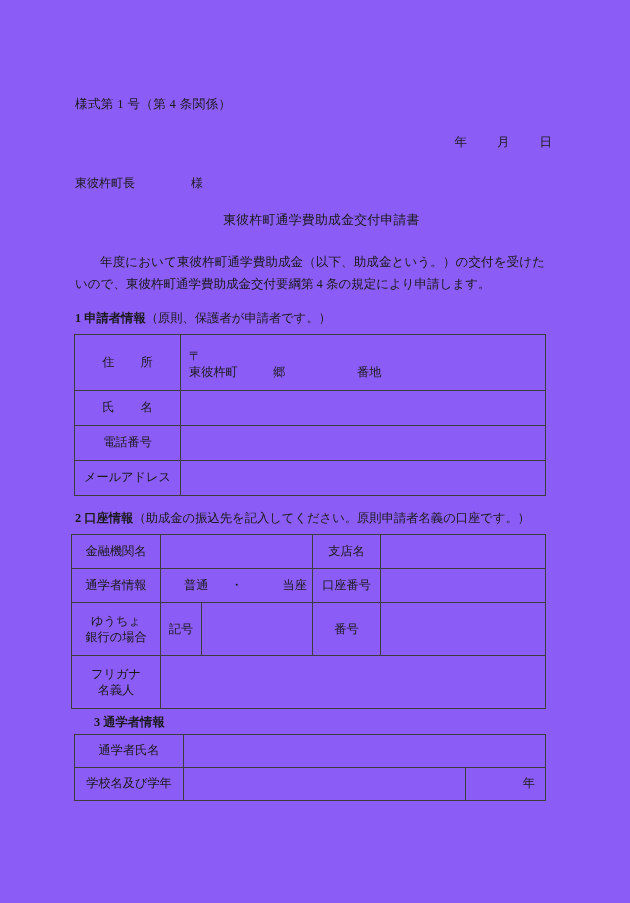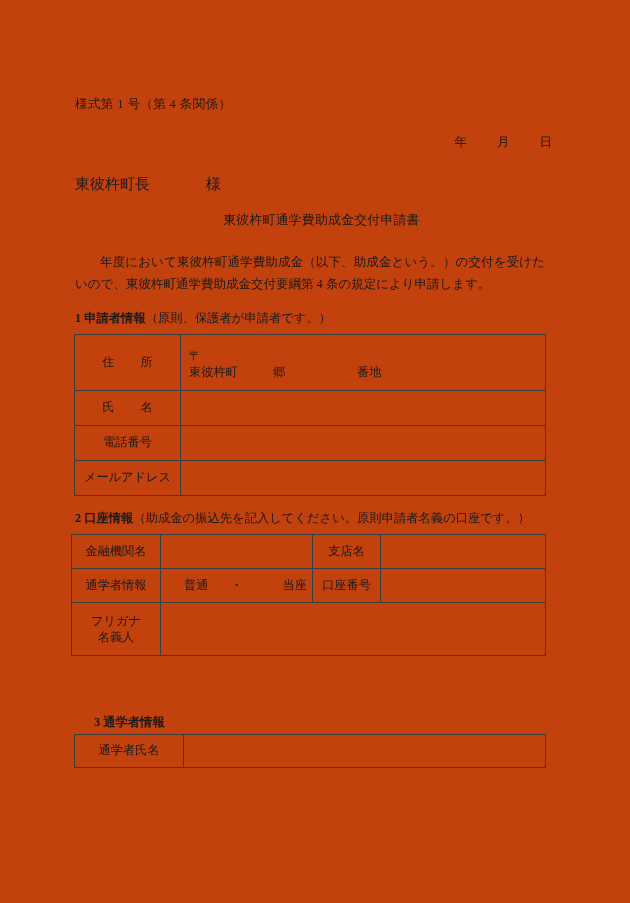--- a/index.html
+++ b/index.html
@@ -11,21 +11,21 @@
   body {
     font-family: "Liberation Serif", "DejaVu Serif", serif;
     color: #1a1a1a;
     -webkit-font-smoothing: antialiased;
   }
   .page {
     position: relative;
     width: 630px;
     height: 903px;
     margin: 0 auto;
-    background: #c2410c;
+    background: #8b5cf6;
     overflow: hidden;
     box-sizing: border-box;
   }
 
   
   .form-no {
     position: absolute;
     left: 75px;
     top: 96px;
     font-size: 12.5px;
@@ -40,21 +40,21 @@
     white-space: nowrap;
   }
   .date-line .gap {
     display: inline-block;
     width: 30px;
   }
   .addressee {
     position: absolute;
     left: 75px;
     top: 175px;
-    font-size: 15px;
+    font-size: 12px;
     white-space: nowrap;
   }
   .addressee .sama {
     display: inline-block;
     margin-left: 56px;
   }
 
   
   .doc-title {
     position: absolute;
@@ -258,20 +258,30 @@
       <tr>
         <td class="label">通学者情報</td>
         <td class="kind-cell" colspan="2">
           <span class="k">普通</span><span class="dot">・</span><span class="k">当座</span>
         </td>
         <td class="label" colspan="2">口座番号</td>
         <td class="blank"></td>
       </tr>
       <tr>
         <td class="label two-line">
+          <div>ゆうちょ</div>
+          <div>銀行の場合</div>
+        </td>
+        <td class="label two-line">記号</td>
+        <td class="blank two-line"></td>
+        <td class="label two-line" colspan="2">番号</td>
+        <td class="blank two-line"></td>
+      </tr>
+      <tr>
+        <td class="label two-line">
           <div>フリガナ</div>
           <div>名義人</div>
         </td>
         <td class="blank two-line" colspan="5"></td>
       </tr>
     </tbody>
   </table>
 
   <div class="sec-head" id="sec3-head">
     <span class="num-title">3 通学者情報</span><span class="note"></span>
@@ -281,16 +291,21 @@
     <colgroup>
       <col style="width:109px">
       <col style="width:282px">
       <col style="width:80px">
     </colgroup>
     <tbody>
       <tr>
         <td class="label">通学者氏名</td>
         <td class="blank" colspan="2"></td>
       </tr>
+      <tr>
+        <td class="label">学校名及び学年</td>
+        <td class="blank"></td>
+        <td class="year-cell">年</td>
+      </tr>
     </tbody>
   </table>
 
 </div>
 
 </body></html>

